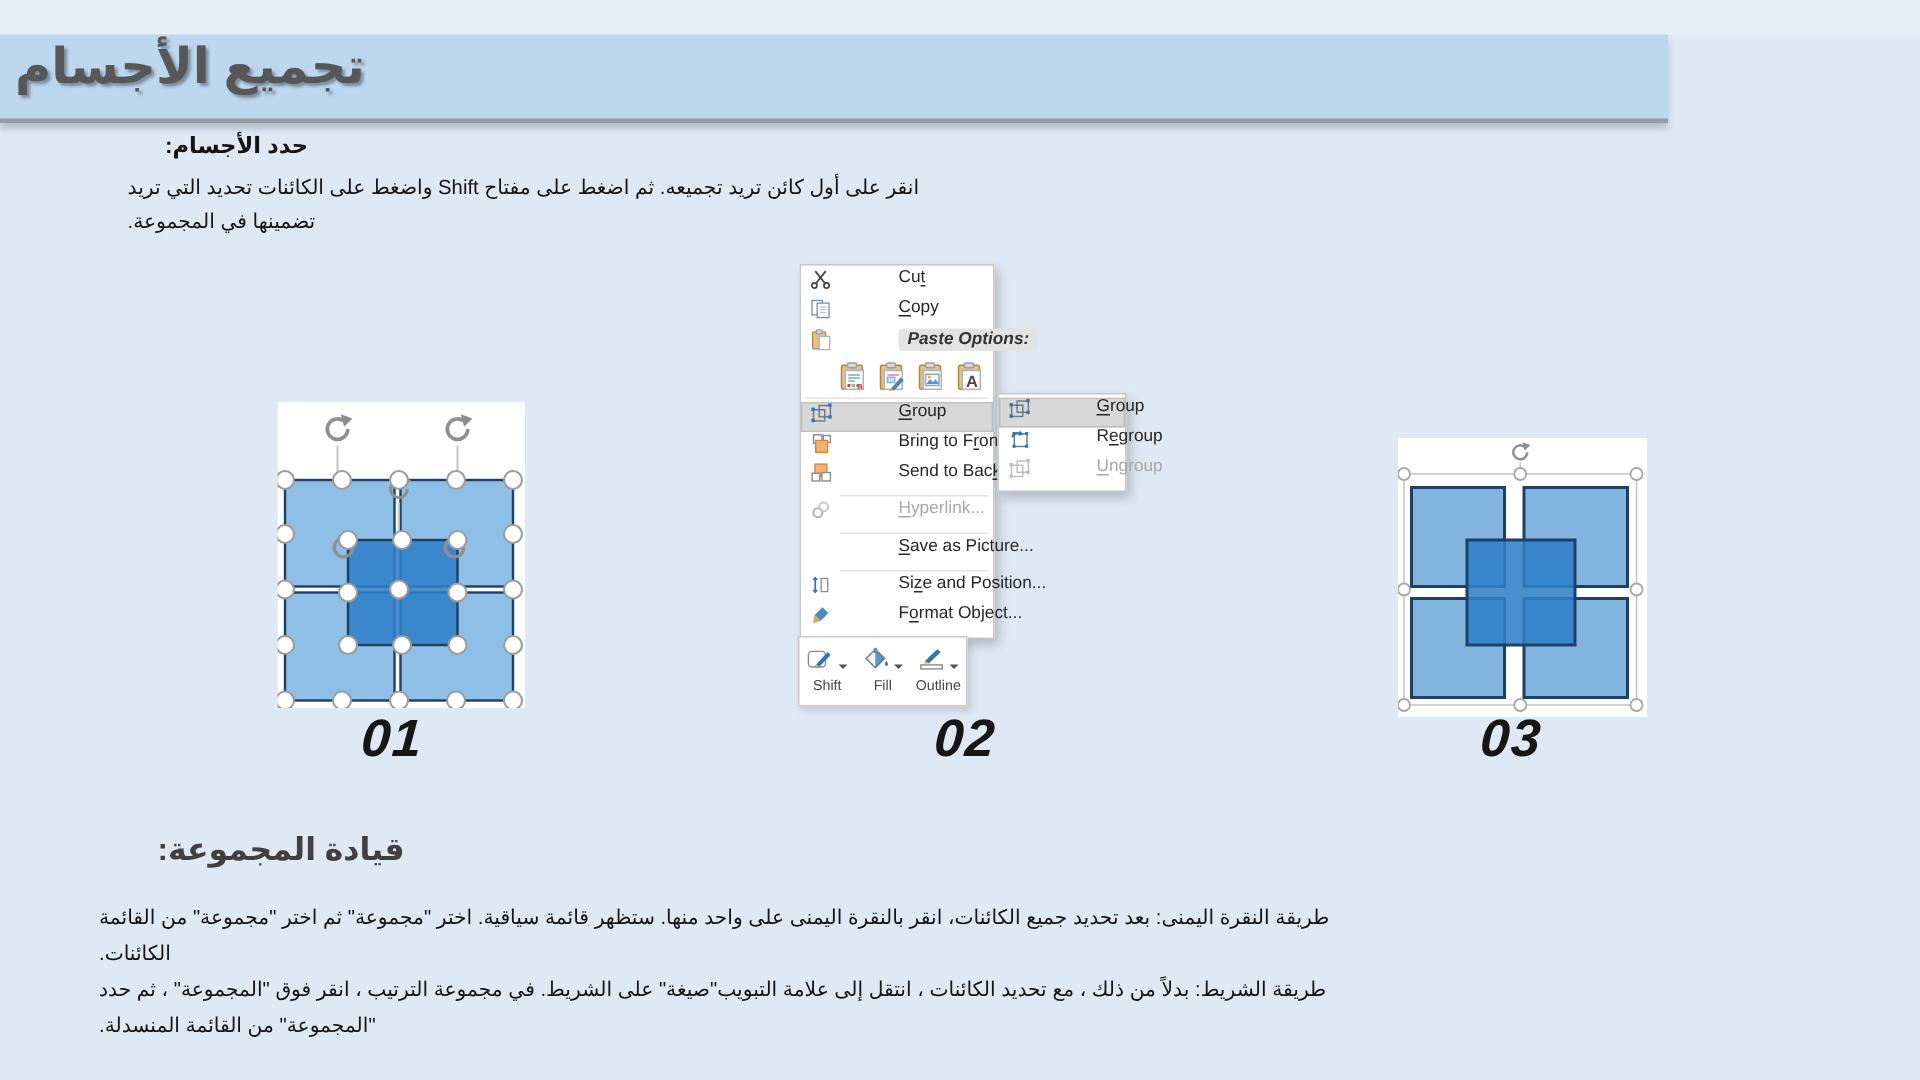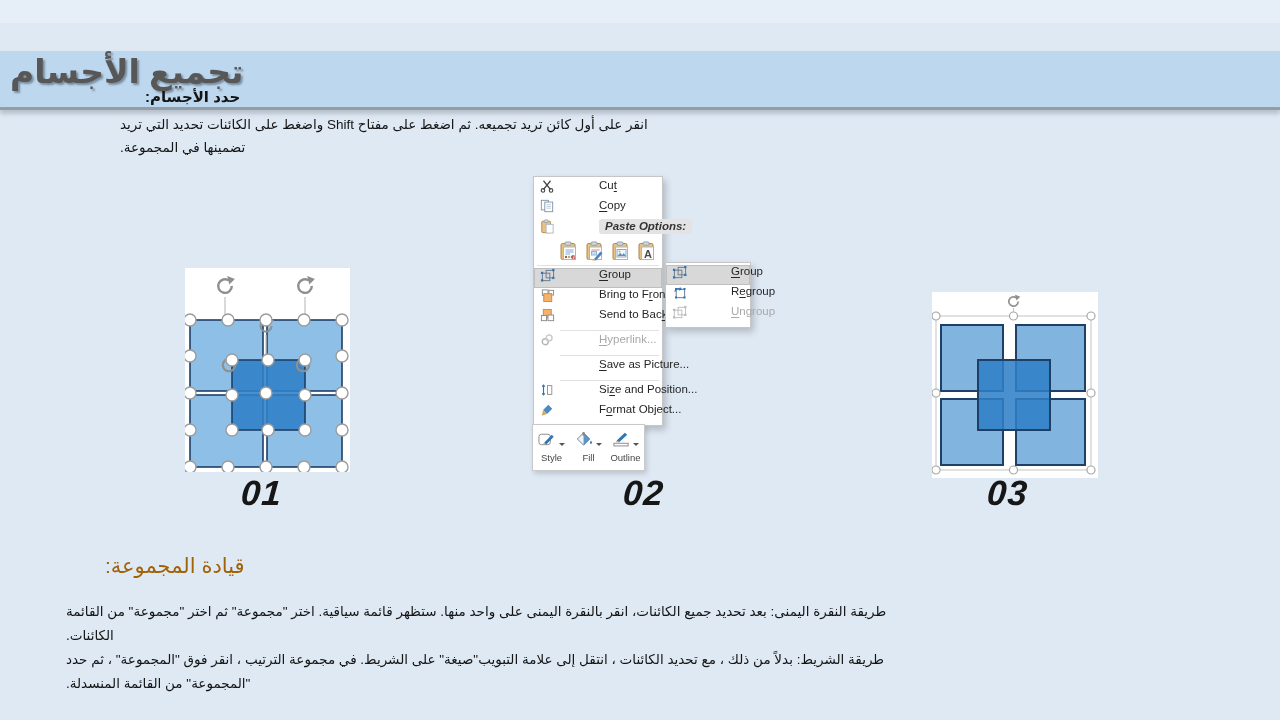--- a/index.html
+++ b/index.html
@@ -3,31 +3,31 @@
 <meta charset="utf-8">
 <style>
   html,body{margin:0;padding:0;}
   body{width:1280px;height:720px;overflow:hidden;
        font-family:"Liberation Sans","DejaVu Sans",sans-serif;
        background:#dfe9f4;}
   .stage{position:relative;width:1280px;height:720px;}
 
   
   .top-strip{position:absolute;left:0;top:0;width:1280px;height:23px;background:#e6eff8;}
-  .header-band{position:absolute;left:0;top:23px;width:1280px;height:56px;background:#bdd7ee;
-               border-bottom:3px solid #969ca4;box-shadow:0 4px 4px rgba(110,120,130,.35);margin-top:28px;}
+  .header-band{position:absolute;left:0;top:23px;width:1112px;height:56px;background:#bdd7ee;
+               border-bottom:3px solid #969ca4;box-shadow:0 4px 4px rgba(110,120,130,.35);}
   .slide-title{position:absolute;right:auto;left:10px;top:1px;font-size:33px;font-weight:bold;
                color:#575757;text-shadow:2px 2px 2px rgba(70,80,95,.55);direction:rtl;}
 
   
   .sect{position:absolute;direction:rtl;text-align:left;color:#141414;}
-  #select-section{left:85px;top:88px;width:680px;margin-left:35px;}
+  #select-section{left:85px;top:88px;width:680px;}
   #select-section .sect-heading{font-size:15px;font-weight:bold;padding-left:25px;margin-bottom:7px;}
   #select-section .tline{font-size:13.5px;line-height:23px;white-space:nowrap;}
-  #group-heading{left:105px;top:554px;font-size:21px;font-weight:normal;direction:rtl;position:absolute;color:#a16207;}
+  #group-heading{left:105px;top:554px;font-size:21px;font-weight:bold;direction:rtl;position:absolute;color:#404040;}
   #group-section{left:66px;top:600px;width:995px;}
   #group-section .tline{font-size:13.5px;line-height:24px;white-space:nowrap;}
   .tline .lead{font-weight:normal;}
 
   
   .step-num{position:absolute;font-size:35px;font-weight:bold;font-style:italic;color:#161616;
             transform:skewX(-4deg);letter-spacing:1px;}
   #step-1{left:241px;top:473px;}
   #step-2{left:623px;top:473px;}
   #step-3{left:987px;top:473px;}
@@ -348,21 +348,21 @@
       <span class="tb-ico-row">
         <span>
           <svg width="19" height="16" viewBox="0 0 20 16">
               <rect x="1" y="3" width="12" height="11" rx="2.5" fill="#fff" stroke="#8a8a8a"></rect>
               <path d="M6.5 12 L14.5 3.5 L16.5 5.5 L8.5 14 Z" fill="#2e75b6"></path>
               <path d="M5 13.5 L6.5 12 L8.5 14 Z" fill="#d9a75e"></path>
             </svg>
         </span>
         <span class="tb-caret"></span>
       </span>
-      <span class="tb-label">Style</span>
+      <span class="tb-label">Shift</span>
     </div>
     <div class="tb-btn">
       <span class="tb-ico-row">
         <span>
           <svg width="19" height="16" viewBox="0 0 20 16">
               <path d="M9 1.5 L15.5 8 L9 14.5 L2.5 8 Z" fill="#eef3f8" stroke="#6f8294"></path>
               <path d="M9 1.5 L15.5 8 L9 14.5 Z" fill="#2e75b6" opacity="0.75"></path>
               <path d="M16.8 9.5 c1.4 1.8 1.4 3.6 0 3.6 s-1.4-1.8 0-3.6" fill="#2e75b6"></path>
               <rect x="7.8" y="0.5" width="2.4" height="4" rx="1" fill="#8a8a8a"></rect>
             </svg>

